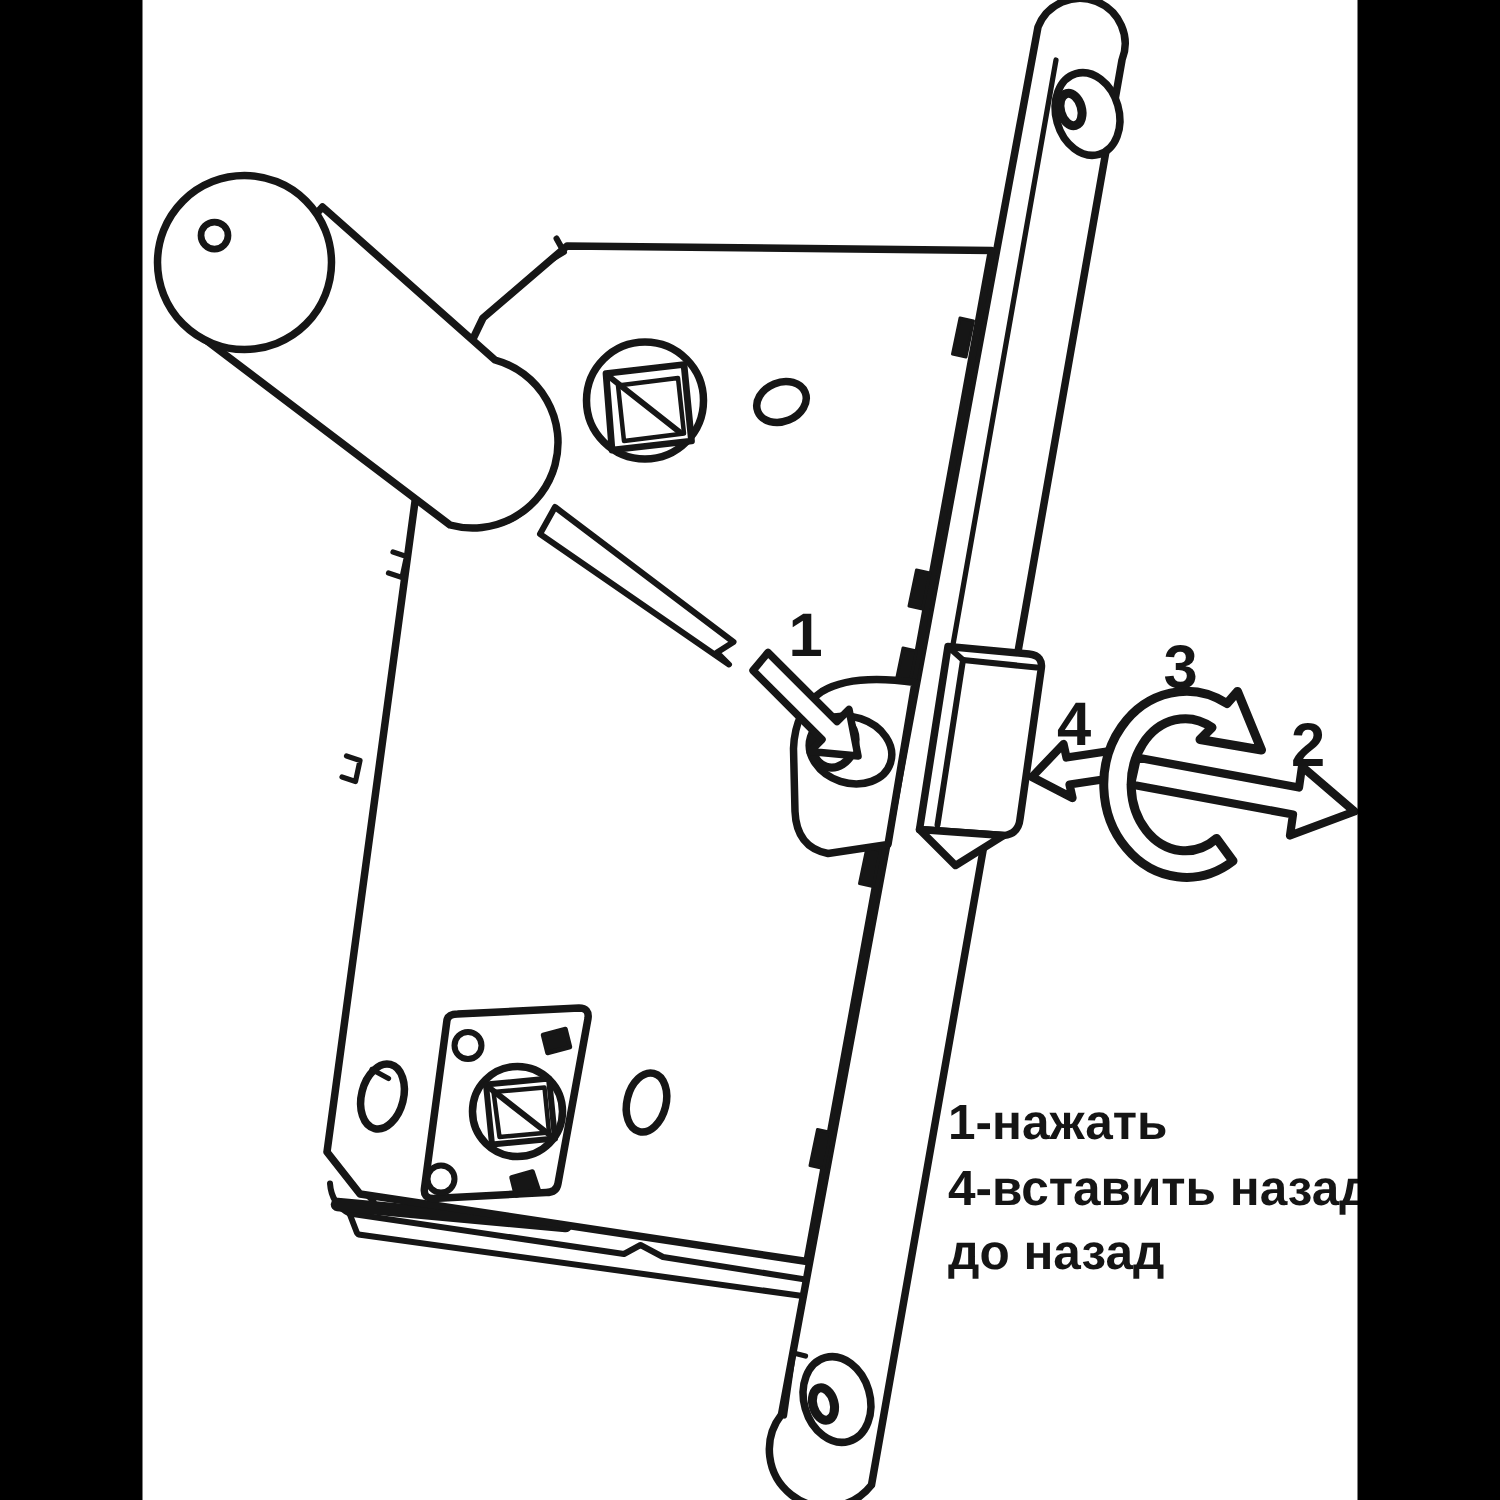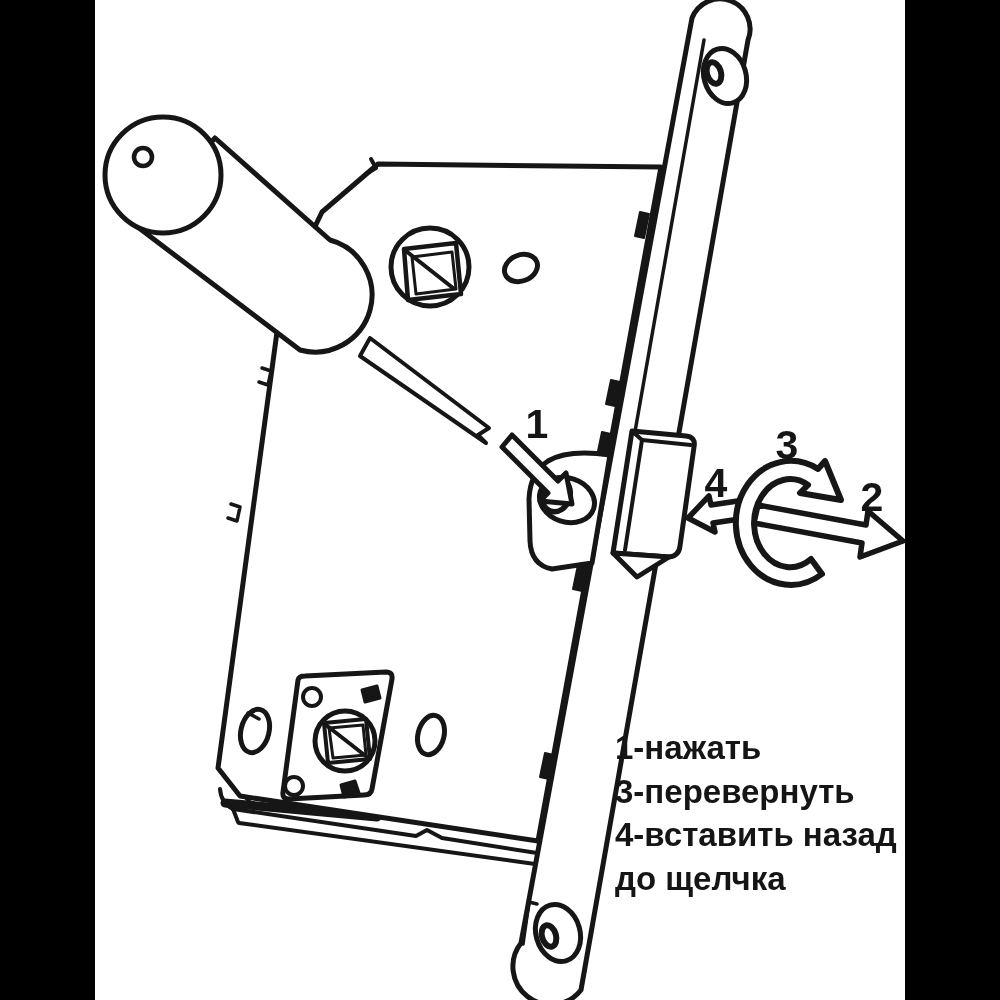--- a/index.html
+++ b/index.html
@@ -9,21 +9,21 @@
   }
   .letterbox{position:absolute;top:0;width:95px;height:1000px;background:#000000;}
   #letterbox-left{left:0;}
   #letterbox-right{left:905px;}
   svg{position:absolute;left:0;top:0;}
   .step-num{
     position:absolute;transform:translate(-50%,-50%);
     font-weight:bold;font-size:41px;color:#151515;line-height:1;
   }
   #legend{
-    position:absolute;left:615px;top:726px;width:265px;
+    position:absolute;left:632px;top:726px;width:265px;
     font-weight:bold;font-size:33px;line-height:43.5px;color:#151515;
     white-space:nowrap;letter-spacing:0px;
   }
 </style>
 </head>
 <body>
 
 <div id="stage">
 
   <svg width="1000" height="1000" viewBox="0 0 1000 1000">
@@ -126,20 +126,19 @@
     </g>
   </svg>
 
   <div class="step-num" style="left:537px;top:424px;">1</div>
   <div class="step-num" style="left:872px;top:497px;">2</div>
   <div class="step-num" style="left:787px;top:445px;">3</div>
   <div class="step-num" style="left:716px;top:483px;">4</div>
 
   <div id="legend">
     <div>1-нажать</div>
-    <div>3-перевернуть</div>
     <div>4-вставить назад</div>
-    <div>до щелчка</div>
+    <div>до назад</div>
   </div>
 
   <div class="letterbox" id="letterbox-left"></div>
   <div class="letterbox" id="letterbox-right"></div>
 </div>
 
 </body></html>

